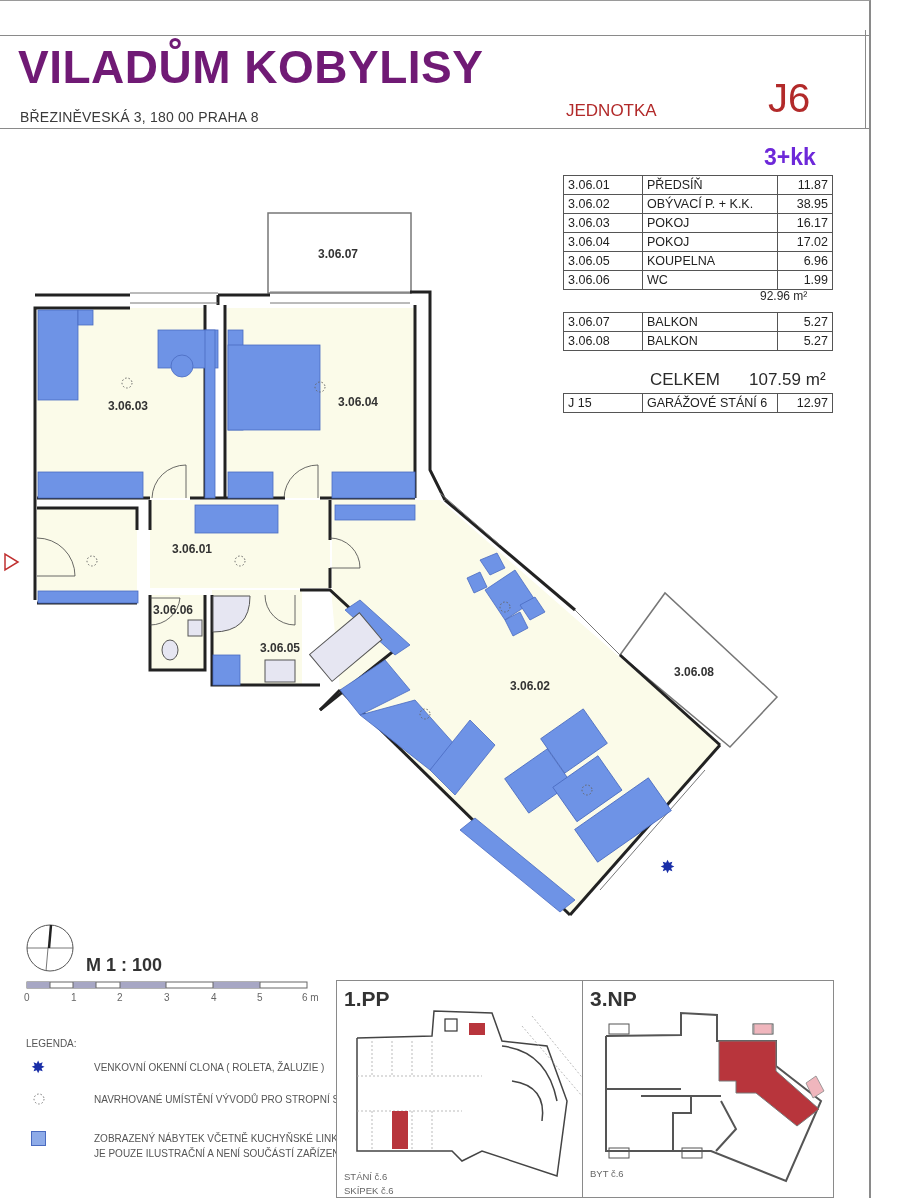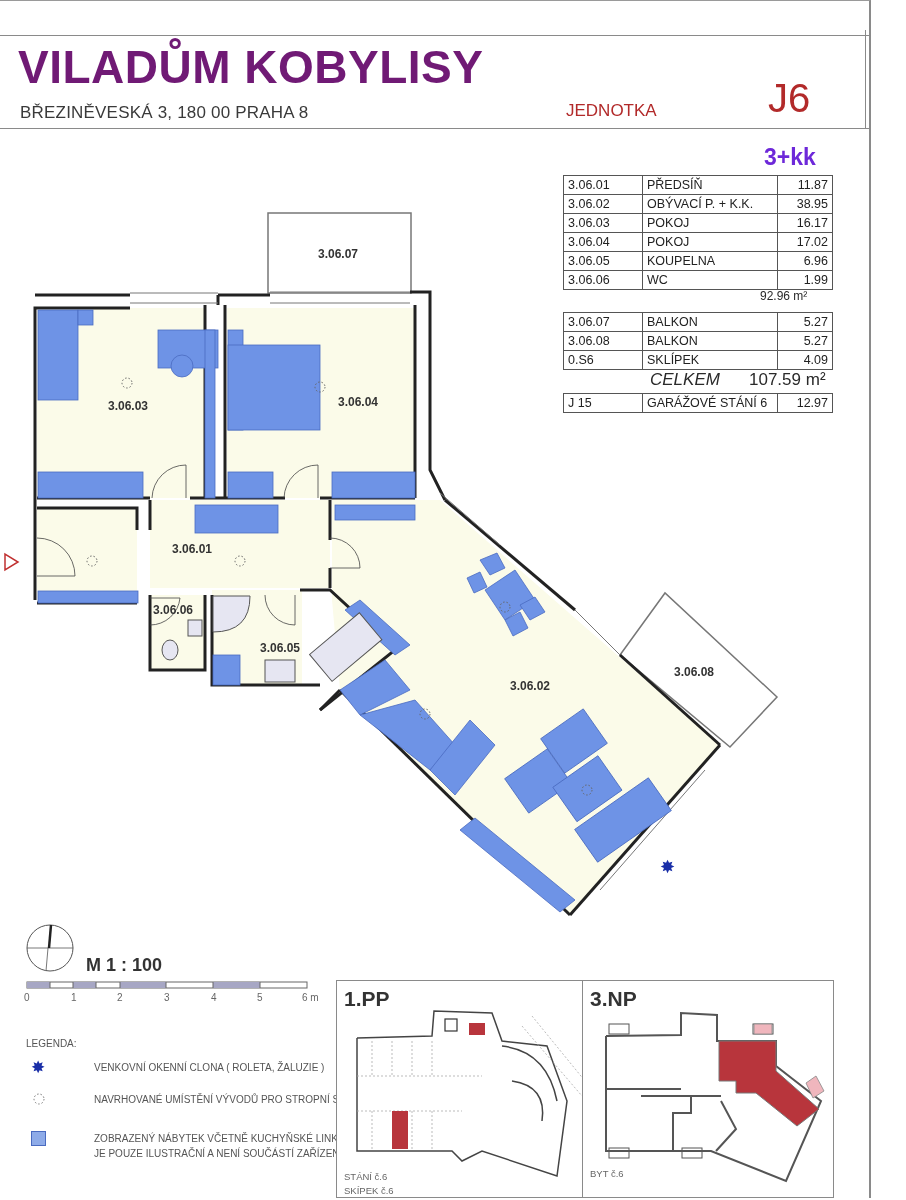--- a/index.html
+++ b/index.html
@@ -1,20 +1,20 @@
 <!DOCTYPE html>
 <html><head>
 <meta charset="utf-8">
 <style>
   html, body { margin: 0; padding: 0; background: #ffffff; }
   body { width: 906px; height: 1200px; position: relative; overflow: hidden; font-family: "Liberation Sans", sans-serif; color: #2a2a2a; }
   .frame { position: absolute; left: 0; top: 0; width: 871px; height: 1198px; border-right: 2px solid #8a8a8a; border-top: 1px solid #9a9a9a; box-sizing: border-box; }
   .hline { position: absolute; left: 0; height: 1px; background: #8a8a8a; }
   .title { position: absolute; left: 18px; top: 44px; font-size: 46px; font-weight: bold; letter-spacing: 0.5px; color: #701a75; line-height: 1; }
-  .address { position: absolute; left: 20px; top: 103px; font-size: 17px; color: #3a3a3a; letter-spacing: 0.2px; }
+  .address { position: absolute; left: 20px; top: 109px; font-size: 14px; color: #3a3a3a; letter-spacing: 0.2px; }
   .unit-label { position: absolute; left: 566px; top: 101px; font-size: 17px; color: #b22a2a; }
   .unit-code { position: absolute; left: 768px; top: 78px; font-size: 40px; font-weight: normal; color: #b22a2a; line-height: 1; }
   .layout-type { position: absolute; left: 764px; top: 144px; font-size: 23px; font-weight: bold; color: #6d28d9; }
   .tbl { position: absolute; border-collapse: collapse; font-size: 12.5px; color: #222; }
   .tbl td { border: 1px solid #555; padding: 1px 4px; height: 16px; white-space: nowrap; }
   .tbl td.num { text-align: right; }
   .sum { position: absolute; font-size: 12px; color: #2a2a2a; }
   .plan { position: absolute; left: 0; top: 200px; }
   .scale-title { position: absolute; left: 86px; top: 955px; font-size: 18px; font-weight: bold; color: #333; }
   .scale-num { position: absolute; top: 992px; font-size: 10px; color: #666; }
@@ -79,28 +79,23 @@
       <tr>
         <td style="width:70px">3.06.07</td>
         <td>BALKON</td>
         <td class="num" style="width:46px">5.27</td>
       </tr>
   <tr>
         <td>3.06.08</td>
         <td>BALKON</td>
         <td class="num">5.27</td>
       </tr>
-  <tr>
-        <td>0.S6</td>
-        <td>SKLÍPEK</td>
-        <td class="num">4.09</td>
-      </tr>
 </tbody>
   </table>
-<div class="sum" style="left:650px; top:370px; font-size:17px;font-style:italic;">CELKEM</div>
+<div class="sum" style="left:650px; top:370px; font-size:17px;">CELKEM</div>
 <div class="sum" style="left:749px; top:370px; font-size:17px;">107.59 m²</div>
 
 <table class="tbl" style="left:563px; top:393px; width:270px;">
   <tbody>
       <tr>
         <td style="width:70px">J 15</td>
         <td>GARÁŽOVÉ STÁNÍ  6</td>
         <td class="num" style="width:46px">12.97</td>
       </tr>
 </tbody>

